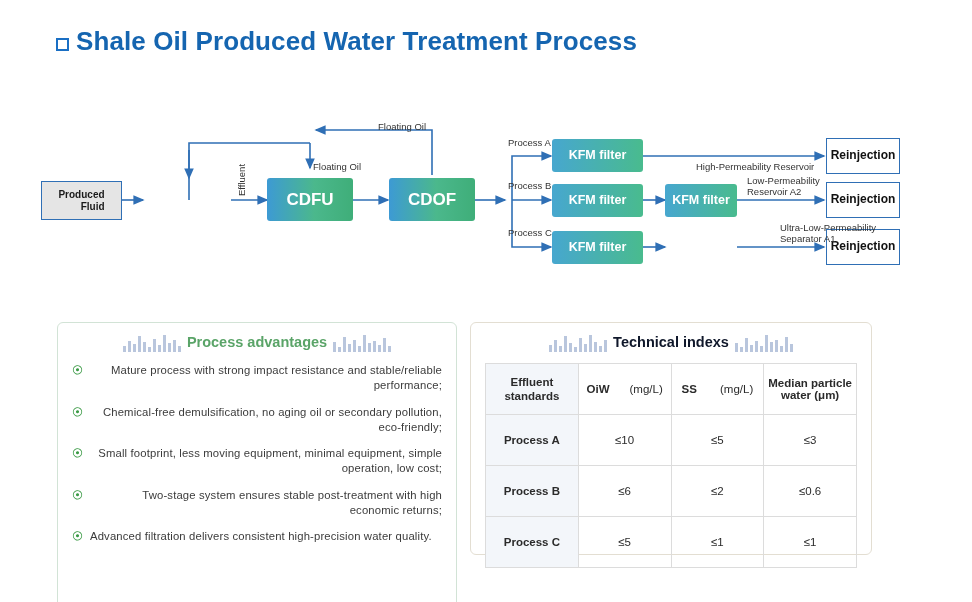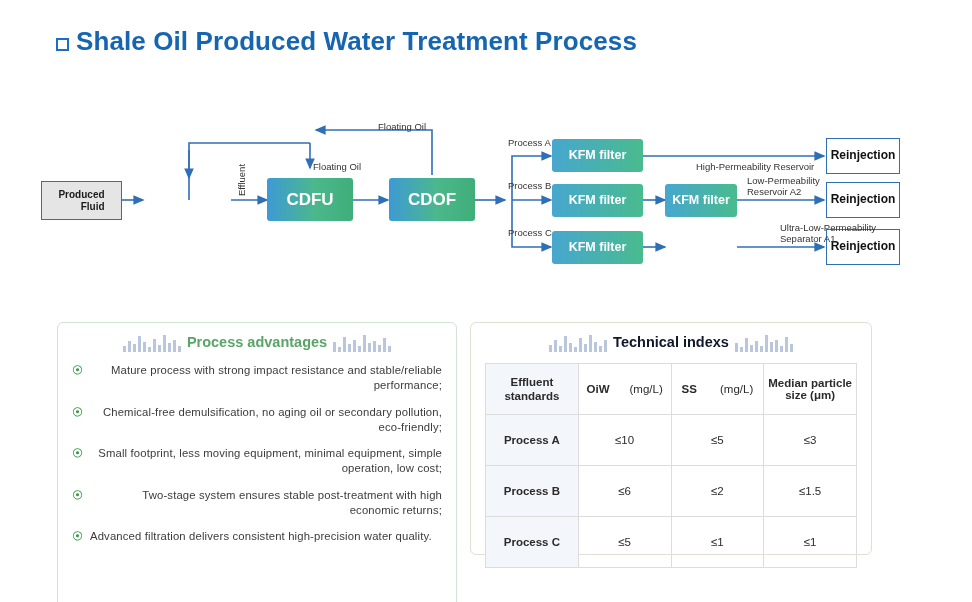--- a/index.html
+++ b/index.html
@@ -408,36 +408,36 @@
             <span>standards</span>
           </th>
           <th>
             <span>OiW</span><span class="unit-small">(mg/L)</span>
           </th>
           <th>
             <span>SS</span> <span class="unit-small">(mg/L)</span>
           </th>
           <th>
             <span>Median particle</span><br>
-            <span>size (μm)</span>
+            <span>water (μm)</span>
           </th>
         </tr>
       </thead>
       <tbody>
         <tr>
           <td class="rowhead">Process A</td>
           <td>≤10</td>
           <td>≤5</td>
           <td>≤3</td>
         </tr>
         <tr>
           <td class="rowhead">Process B</td>
           <td>≤6</td>
           <td>≤2</td>
-          <td>≤1.5</td>
+          <td>≤0.6</td>
         </tr>
         <tr>
           <td class="rowhead">Process C</td>
           <td>≤5</td>
           <td>≤1</td>
           <td>≤1</td>
         </tr>
       </tbody>
     </table>
   </div>

